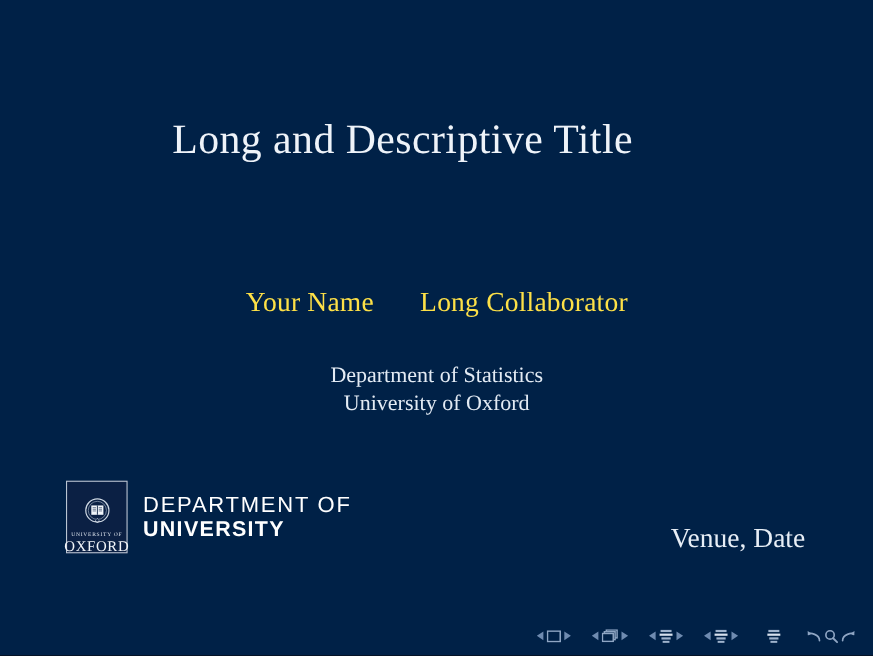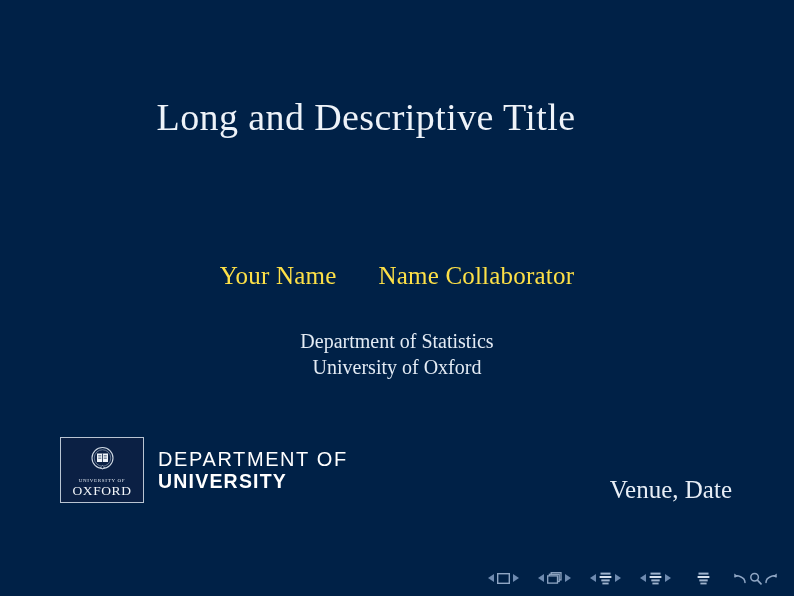--- a/index.html
+++ b/index.html
@@ -13,21 +13,21 @@
     height: 596px;
     background: #002147;
     overflow: hidden;
     font-family: "Liberation Serif", "DejaVu Serif", serif;
     color: #e9eff6;
   }
 
   
   #title-block {
     position: absolute;
-    top: 96px;
+    top: 106px;
     left: 0;
     width: 732px;
     text-align: center;
   }
   #title-text {
     font-family: "Liberation Serif", "DejaVu Serif", serif;
     font-size: 38px;
     line-height: 1.15;
     letter-spacing: 0.4px;
     color: #eef3f9;
@@ -68,30 +68,30 @@
   
   #logo-group {
     position: absolute;
     left: 60px;
     top: 437px;
     display: flex;
     align-items: center;
   }
   #crest-box {
     position: relative;
-    width: 84px;
+    width: 56px;
     height: 66px;
     background: #0b2044;
     border: 1px solid #b9c4d2;
     box-sizing: border-box;
     display: flex;
     flex-direction: column;
     align-items: center;
     justify-content: flex-start;
-    padding-top: 8px;
+    padding-top: 14px;
   }
   #crest-seal {
     width: 27px;
     height: 28px;
     position: relative;
   }
   #crest-seal svg { display: block; }
   #univ-of {
     font-family: "Liberation Serif", "DejaVu Serif", serif;
     font-size: 5px;
@@ -170,21 +170,21 @@
 
 <div id="slide">
 
   <div id="title-block">
     <div id="title-text">Long and Descriptive Title</div>
   </div>
 
   <div id="authors-block">
     <span class="author-name">Your Name</span>
     <span class="author-gap"></span>
-    <span class="author-name">Name Collaborator</span>
+    <span class="author-name">Long Collaborator</span>
   </div>
 
   <div id="institute-block">
     <div class="institute-line">Department of Statistics</div>
     <div class="institute-line">University of Oxford</div>
   </div>
 
   <div id="logo-group">
 
     <div id="crest-box">

